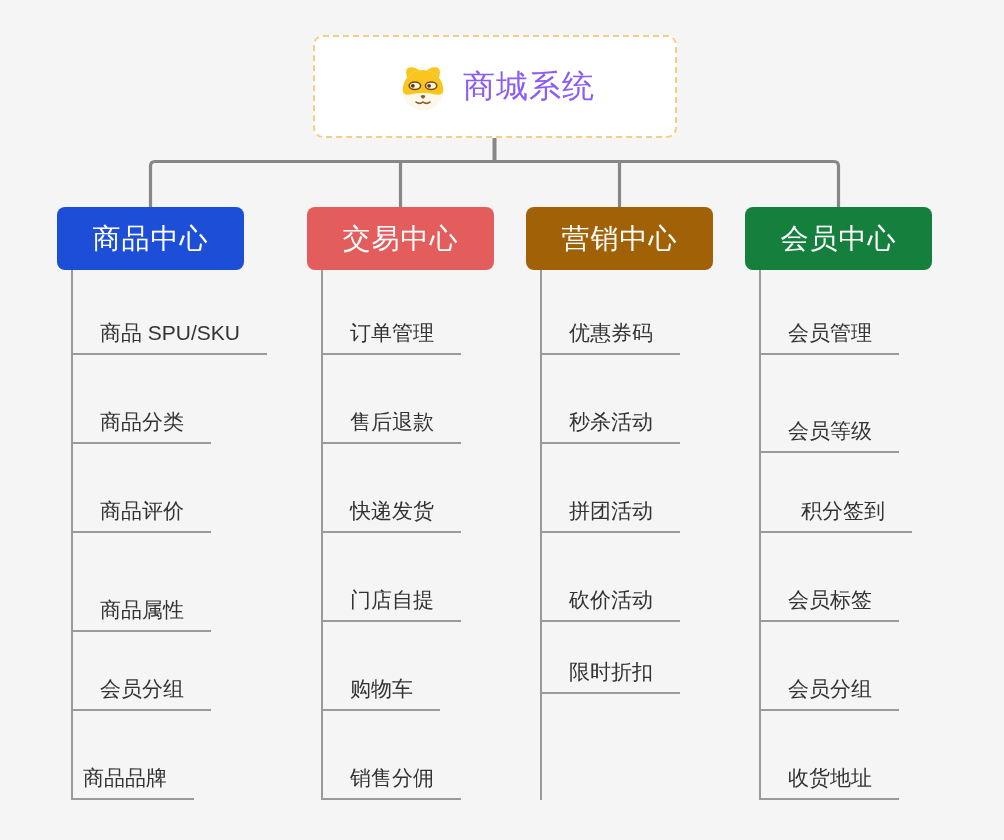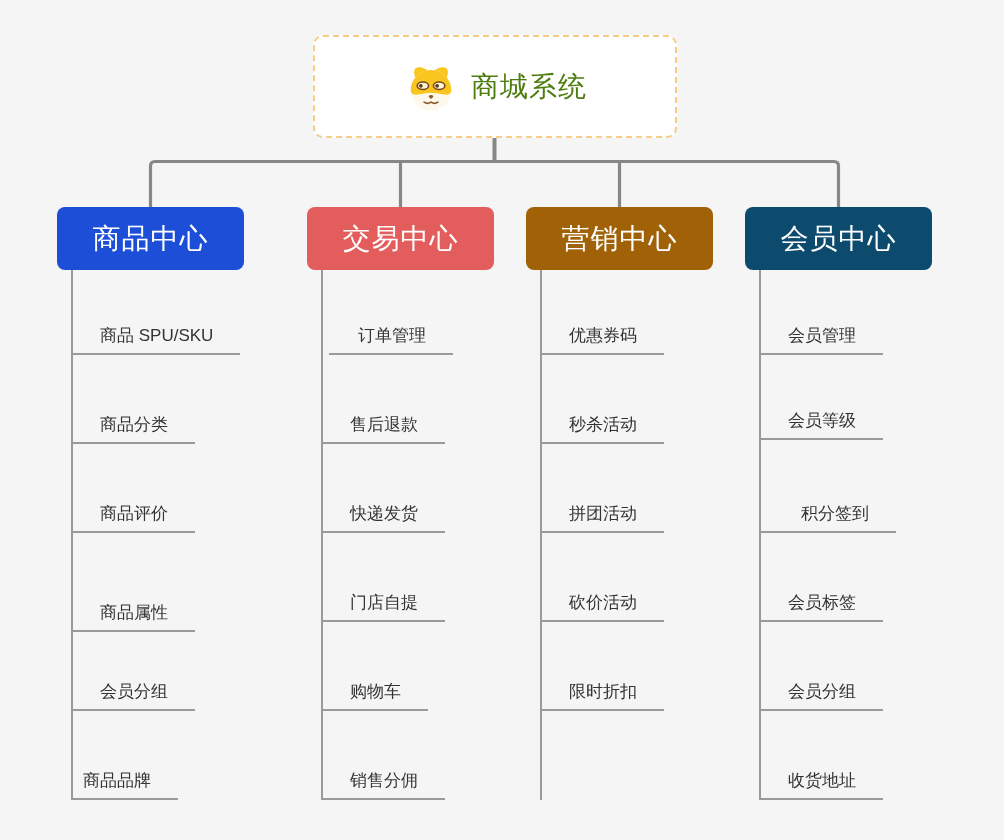--- a/index.html
+++ b/index.html
@@ -13,41 +13,41 @@
 
   .connectors { position:absolute; left:0; top:0; pointer-events:none; }
   .ln { fill:none; stroke:#878787; stroke-width:3.2; }
   .ln-root { stroke-width:4; }
 
   .root-node {
     position:absolute; left:313px; top:35px; width:364px; height:103px;
     background:#ffffff; border:2px dashed #f6cd85; border-radius:10px;
     display:flex; align-items:center; justify-content:center; gap:12px;
   }
-  .root-label { font-size:28px; color:#4d7c0f; letter-spacing:1px; }
+  .root-label { font-size:32px; color:#8b5cf6; letter-spacing:1px; }
   .dog { width:56px; height:52px; flex:0 0 auto; }
 
   .col { position:absolute; top:207px; width:260px; height:600px; }
   .bnode {
     width:187px; height:63px; border-radius:8px;
     display:flex; align-items:center; justify-content:center;
   }
   .bnode span { color:#ffffff; font-size:28px; letter-spacing:1px; }
 
   .trunk {
     position:absolute; left:14px; top:63px; width:2px; height:530px;
     background:#9a9a9a;
   }
   .leaf {
     position:absolute; left:14px; height:40px;
     display:flex; align-items:flex-end;
     border-bottom:2px solid #9a9a9a;
     padding:0 27px 6px 29px; white-space:nowrap;
   }
-  .leaf span { font-size:17px; color:#333333; }
+  .leaf span { font-size:21px; color:#333333; }
 </style>
 </head>
 <body>
 
 <div class="canvas">
 
   <svg class="connectors" width="1004" height="840" viewBox="0 0 1004 840">
     <path class="ln ln-root" d="M494.5 138 V160.5"></path>
     <path class="ln" d="M150.5 207 V166 Q150.5 161.5 155 161.5 H834 Q838.5 161.5 838.5 166 V207"></path>
     <path class="ln" d="M400.5 161.5 V207"></path>
@@ -93,21 +93,21 @@
         </div>
         <div class="leaf" style="top: 553px; padding-left: 12px;">
           <span>商品品牌</span>
         </div>
       </div>
       <div class="col" style="left: 307px;">
         <div class="bnode" style="background: rgb(226, 93, 91);">
           <span>交易中心</span>
         </div>
         <div class="trunk"></div>
-        <div class="leaf" style="top: 108px; margin-left: 8px;">
+        <div class="leaf" style="top: 108px;">
           <span>订单管理</span>
         </div>
         <div class="leaf" style="top: 197px;">
           <span>售后退款</span>
         </div>
         <div class="leaf" style="top: 286px;">
           <span>快递发货</span>
         </div>
         <div class="leaf" style="top: 375px;">
           <span>门店自提</span>
@@ -129,33 +129,33 @@
         </div>
         <div class="leaf" style="top: 197px;">
           <span>秒杀活动</span>
         </div>
         <div class="leaf" style="top: 286px;">
           <span>拼团活动</span>
         </div>
         <div class="leaf" style="top: 375px;">
           <span>砍价活动</span>
         </div>
-        <div class="leaf" style="top: 464px;">
+        <div class="leaf" style="top: 447px;">
           <span>限时折扣</span>
         </div>
       </div>
       <div class="col" style="left: 745px;">
-        <div class="bnode" style="background: #0c4a6e;">
+        <div class="bnode" style="background: #15803d;">
           <span>会员中心</span>
         </div>
         <div class="trunk"></div>
         <div class="leaf" style="top: 108px;">
           <span>会员管理</span>
         </div>
-        <div class="leaf" style="top: 193px; justify-content: center;">
+        <div class="leaf" style="top: 206px; justify-content: center;">
           <span>会员等级</span>
         </div>
         <div class="leaf" style="top: 286px; padding-left: 42px;">
           <span>积分签到</span>
         </div>
         <div class="leaf" style="top: 375px;">
           <span>会员标签</span>
         </div>
         <div class="leaf" style="top: 464px;">
           <span>会员分组</span>

